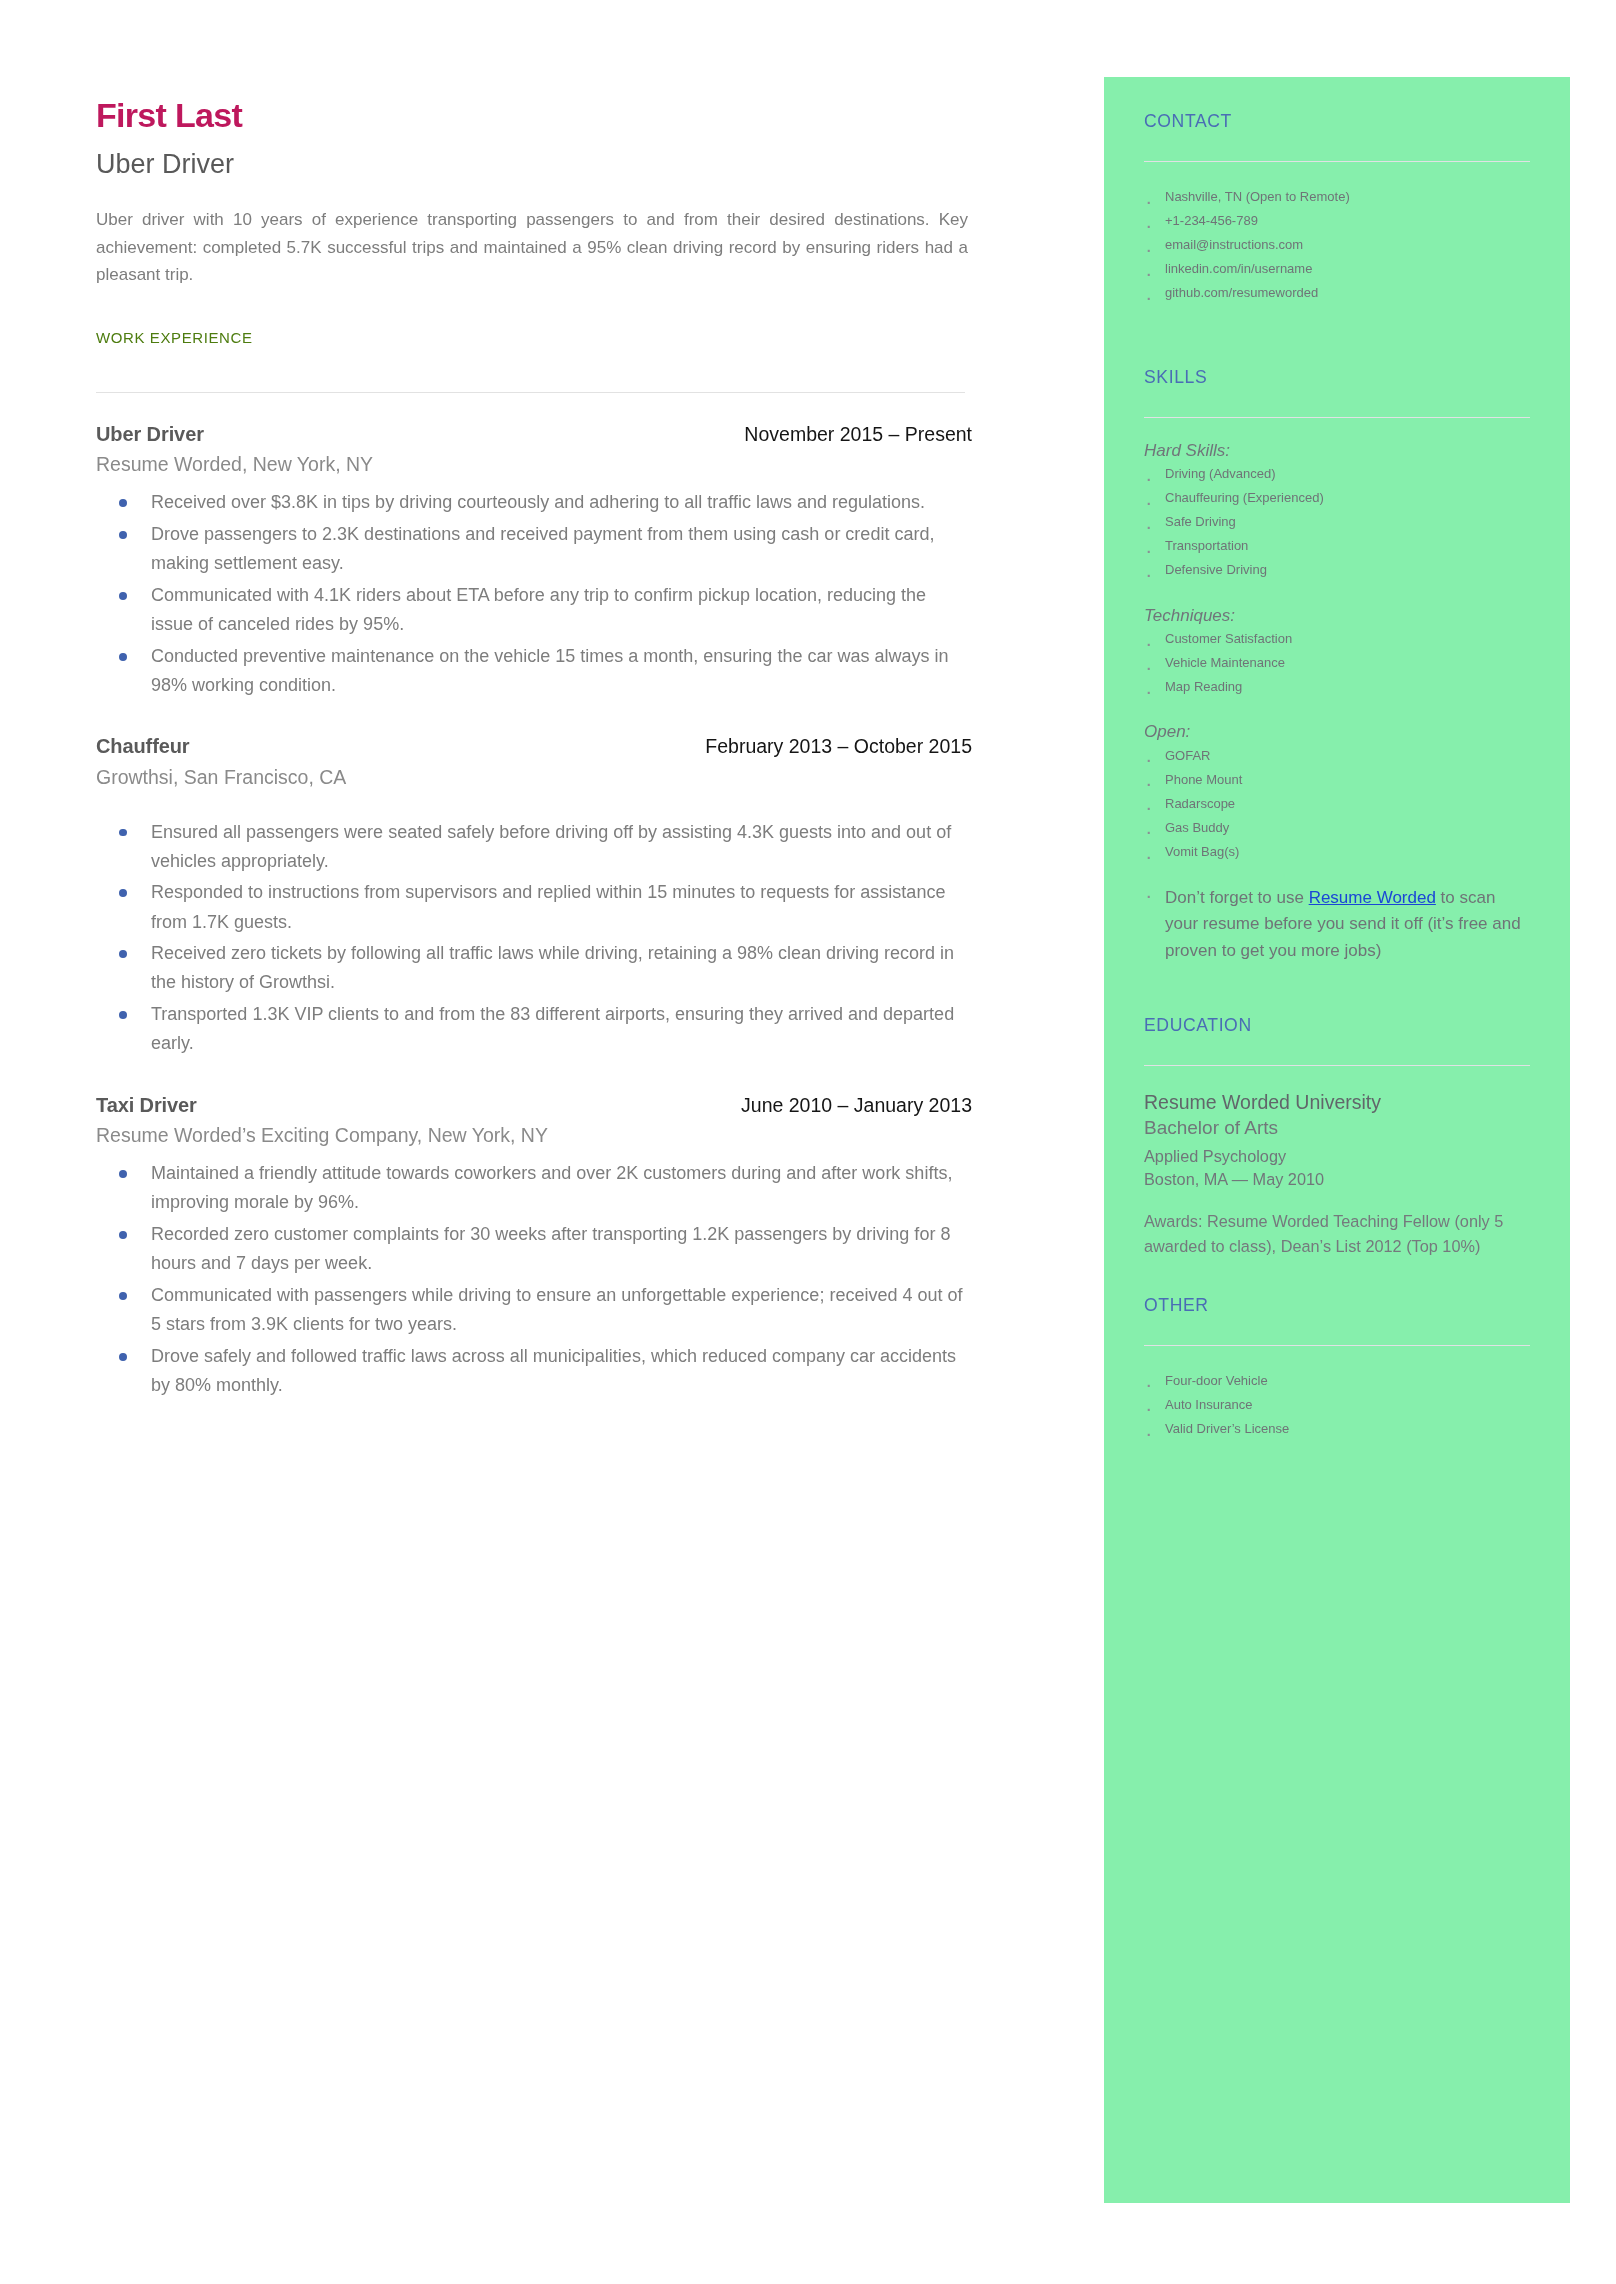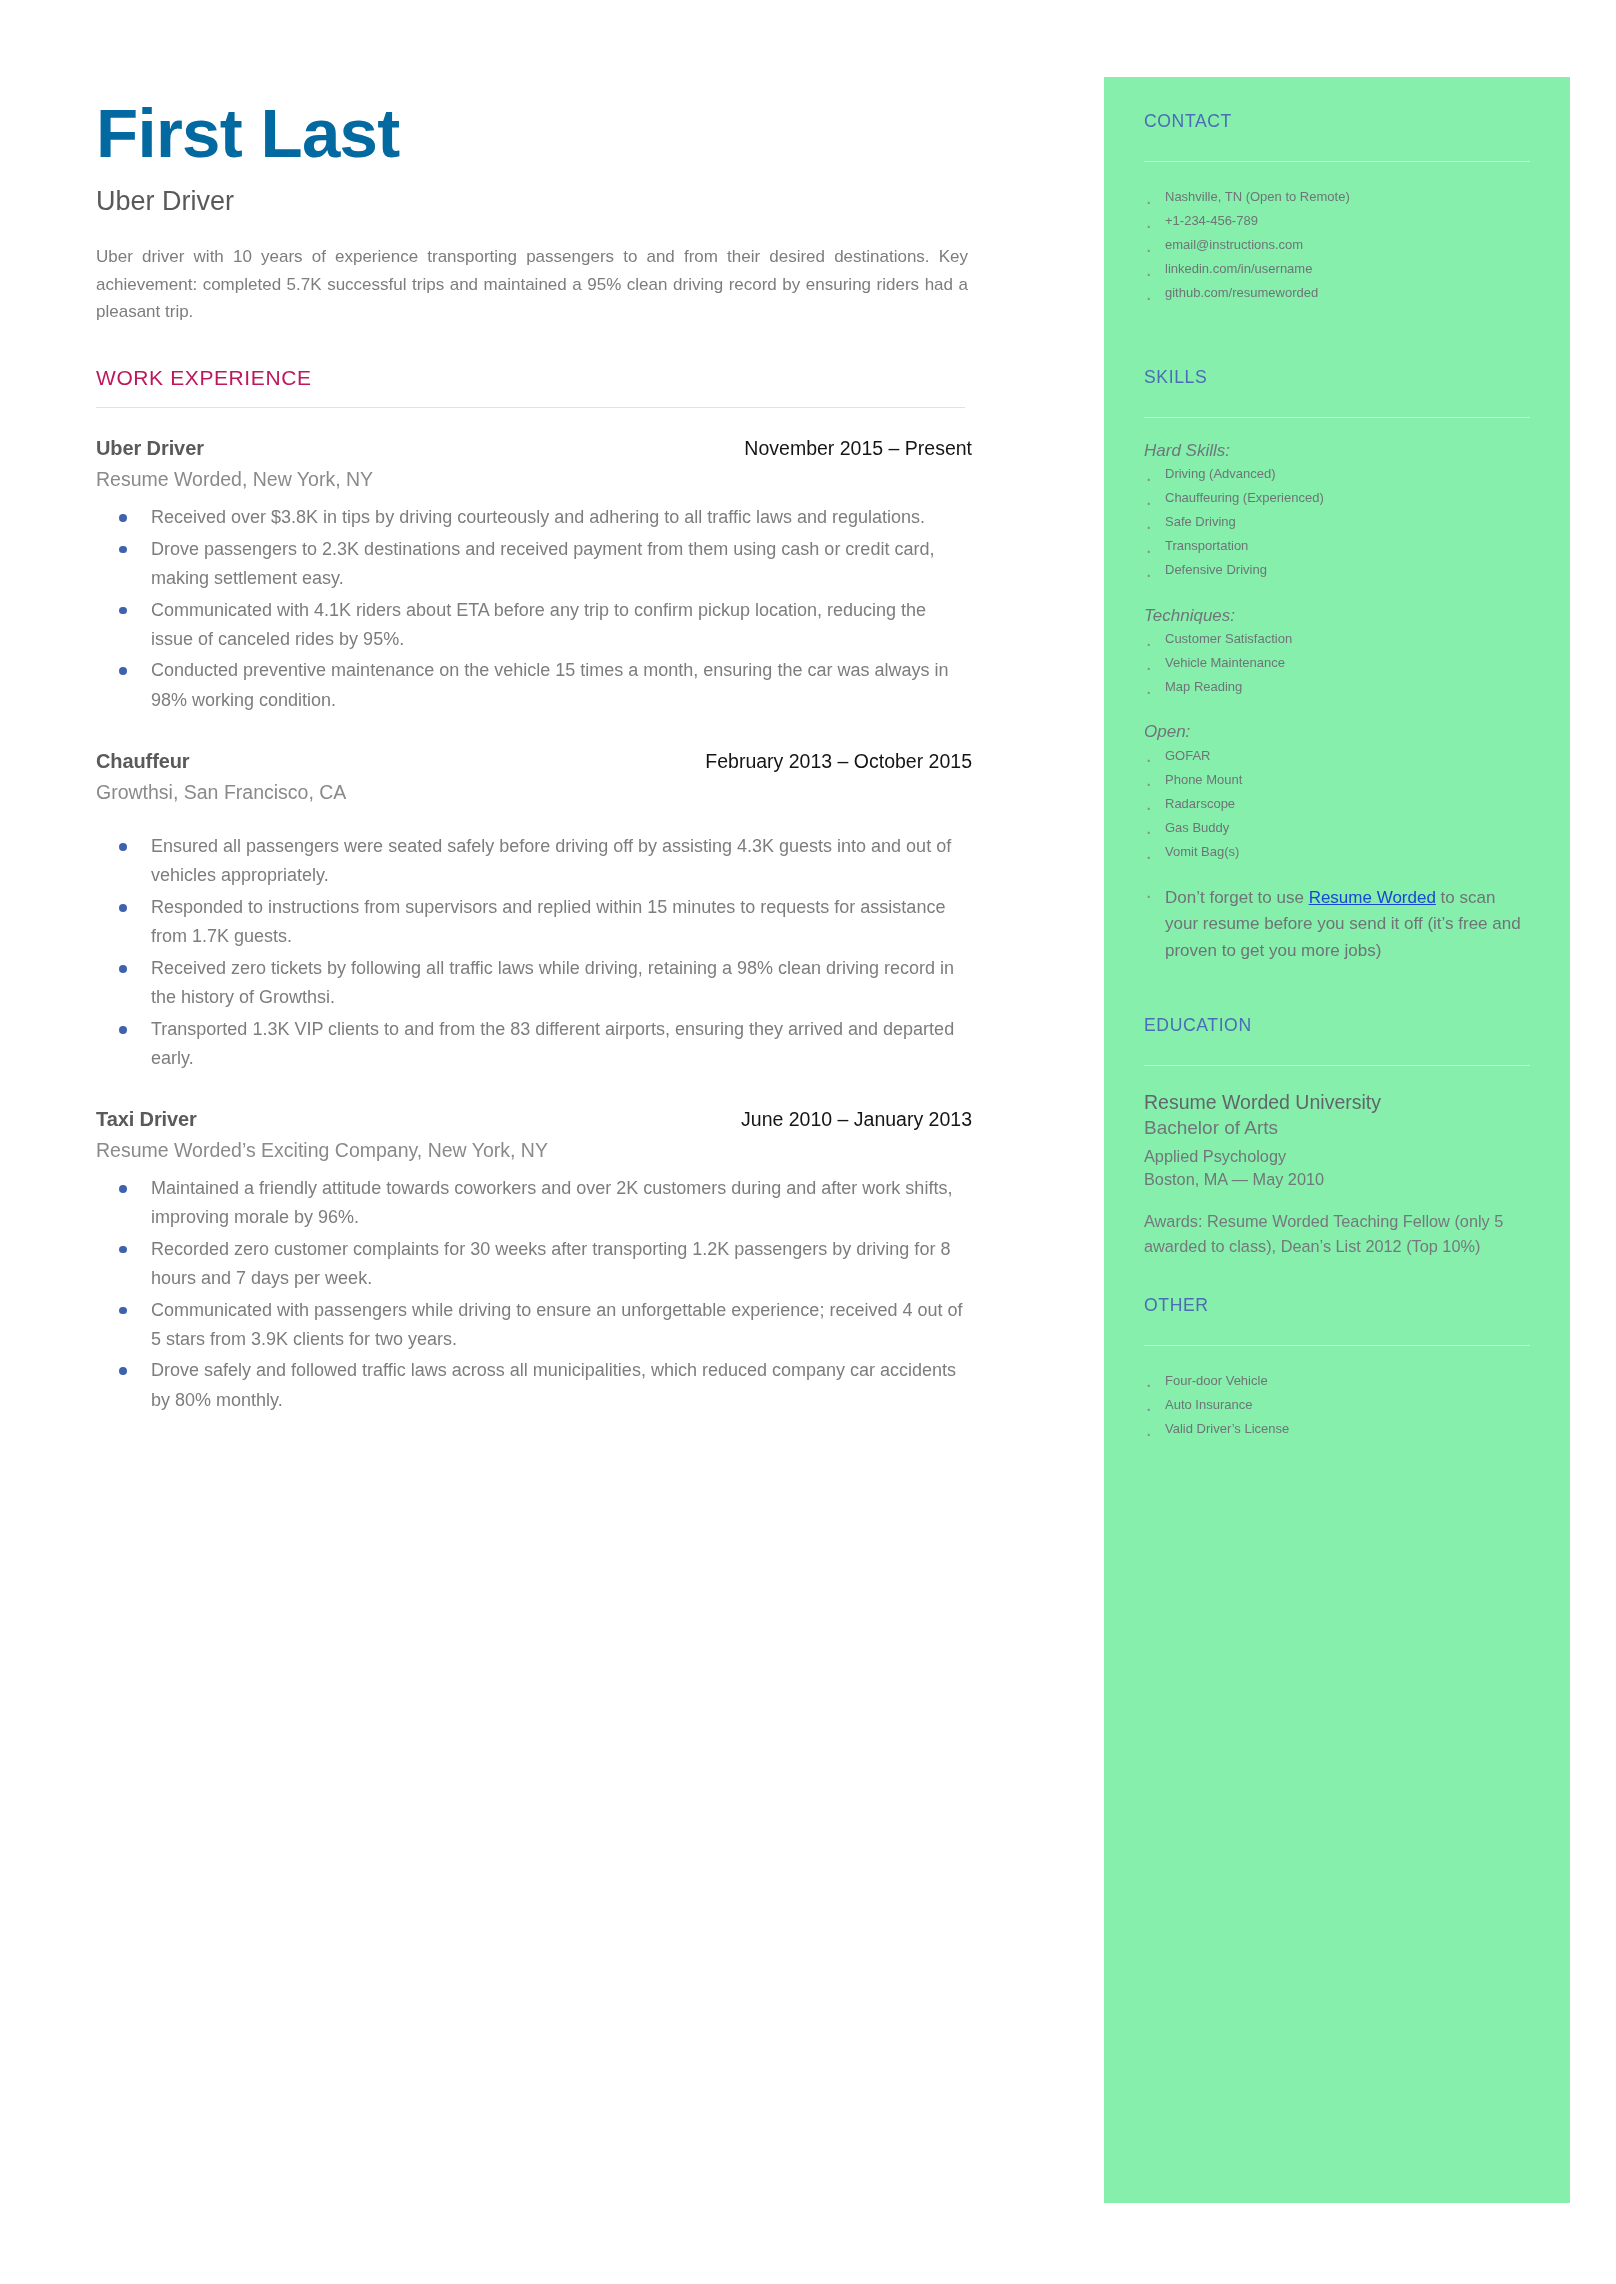--- a/index.html
+++ b/index.html
@@ -22,23 +22,23 @@
 
   
   .main-col {
     position: absolute;
     left: 96px;
     top: 98px;
     width: 872px;
   }
 
   .name {
-    font-size: 69px;
+    font-size: 34px;
     font-weight: bold;
-    color: #0369a1;
+    color: #be185d;
     letter-spacing: -0.7px;
     line-height: 1.05;
     margin-bottom: 14.3px;
   }
 
   .headline {
     font-size: 27px;
     font-weight: 400;
     color: #595959;
     line-height: 1.2;
@@ -48,25 +48,25 @@
   .summary {
     font-size: 17px;
     line-height: 1.62;
     color: #7d7d7d;
     text-align: justify;
     margin-bottom: 40px;
     max-width: 876px;
   }
 
   .section-head {
-    font-size: 21px;
+    font-size: 15px;
     font-weight: 500;
     letter-spacing: 0.6px;
-    color: #be185d;
-    margin-bottom: 17px;
+    color: #4d7c0f;
+    margin-bottom: 46px;
   }
 
   .rule {
     height: 0.7px;
     background: #e2e2e2;
     width: 100%;
     margin-bottom: 30px;
   }
   .main-col .rule { width: 869px; }
 

